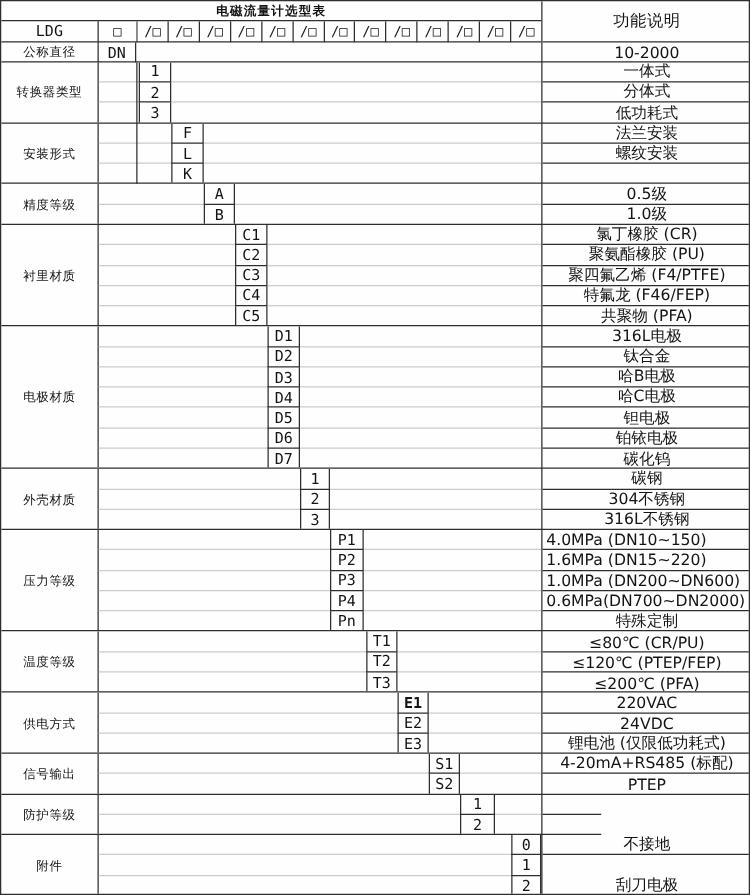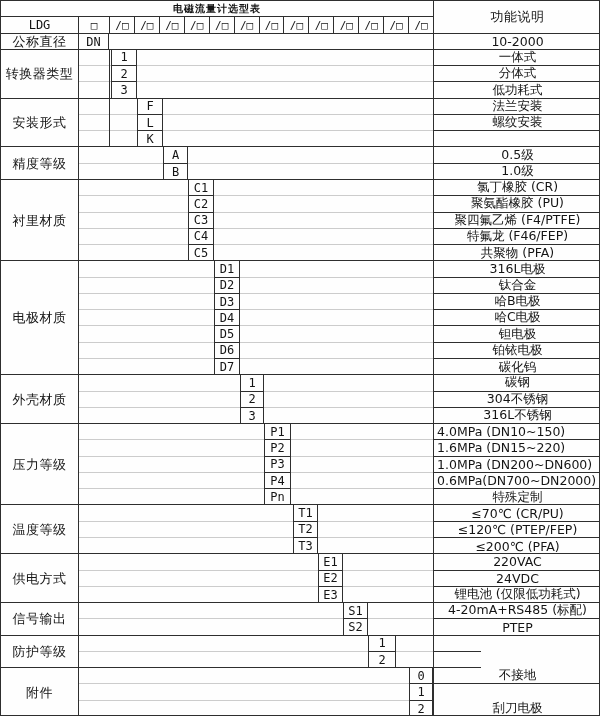--- a/index.html
+++ b/index.html
@@ -7,21 +7,21 @@
     position:relative;width:600px;height:716px;background:#fefefe;
     box-sizing:border-box;border:1px solid #2e2e2e;
     font-family:"DejaVu Sans","Liberation Sans",sans-serif;color:#141414;
     overflow:hidden;
   }
   .abs{position:absolute;box-sizing:border-box;display:flex;align-items:center;justify-content:center;overflow:hidden;white-space:nowrap;}
   .bd-b{border-bottom:1px solid #2e2e2e;}
   .bd-r{border-right:1px solid #2e2e2e;}
   .bd-l{border-left:1px solid #2e2e2e;}
   .faint-b{border-bottom:1px solid #cccccc;}
-  .cn{font-size:13px;letter-spacing:0.5px;}
+  .cn{font-size:10px;letter-spacing:0.5px;}
   .code{font-family:"DejaVu Sans Mono","Liberation Mono",monospace;font-size:12px;}
   .slotglyph{font-family:"DejaVu Sans Mono","Liberation Mono",monospace;font-size:11px;}
   .title{font-size:10px;font-weight:bold;letter-spacing:1px;}
   .vline{position:absolute;width:1px;background:#2e2e2e;}
   .desc{font-size:12.5px;}
   .desc.left{justify-content:flex-start;padding-left:3px;}
 </style>
 </head>
 <body>
 
@@ -187,34 +187,34 @@
         <div class="abs" style="left: 78px; top: 65.0909px; width: 185px; height: 16.2727px;"></div>
         <div class="abs code bd-l bd-r" style="left: 263px; top: 65.0909px; width: 27px; height: 16.2727px;">Pn</div>
         <div class="abs" style="left: 290px; top: 65.0909px; width: 142px; height: 16.2727px;"></div>
         <div class="abs desc" style="left: 433px; top: 65.0909px; width: 167px; height: 16.2727px;">特殊定制</div>
       </div>
       <div class="abs" style="left: 0px; top: 504.455px; width: 600px; height: 48.8182px; border-bottom: 1px solid rgb(46, 46, 46); display: block;">
         <div class="abs cn bd-r" style="left: 0px; top: 0px; width: 78px; height: 48.8182px;">温度等级</div>
         <div class="abs faint-b" style="left: 78px; top: 0px; width: 214px; height: 16.2727px;"></div>
         <div class="abs code bd-l bd-r bd-b" style="left: 292px; top: 0px; width: 25px; height: 16.2727px;">T1</div>
         <div class="abs faint-b" style="left: 317px; top: 0px; width: 115px; height: 16.2727px;"></div>
-        <div class="abs desc bd-b" style="left: 433px; top: 0px; width: 167px; height: 16.2727px;">≤70℃ (CR/PU)</div>
+        <div class="abs desc bd-b" style="left: 433px; top: 0px; width: 167px; height: 16.2727px;">≤80℃ (CR/PU)</div>
         <div class="abs faint-b" style="left: 78px; top: 16.2727px; width: 214px; height: 16.2727px;"></div>
         <div class="abs code bd-l bd-r bd-b" style="left: 292px; top: 16.2727px; width: 25px; height: 16.2727px;">T2</div>
         <div class="abs faint-b" style="left: 317px; top: 16.2727px; width: 115px; height: 16.2727px;"></div>
         <div class="abs desc bd-b" style="left: 433px; top: 16.2727px; width: 167px; height: 16.2727px;">≤120℃ (PTEP/FEP)</div>
         <div class="abs" style="left: 78px; top: 32.5455px; width: 214px; height: 16.2727px;"></div>
         <div class="abs code bd-l bd-r" style="left: 292px; top: 32.5455px; width: 25px; height: 16.2727px;">T3</div>
         <div class="abs" style="left: 317px; top: 32.5455px; width: 115px; height: 16.2727px;"></div>
         <div class="abs desc" style="left: 433px; top: 32.5455px; width: 167px; height: 16.2727px;">≤200℃ (PFA)</div>
       </div>
       <div class="abs" style="left: 0px; top: 553.273px; width: 600px; height: 48.8182px; border-bottom: 1px solid rgb(46, 46, 46); display: block;">
         <div class="abs cn bd-r" style="left: 0px; top: 0px; width: 78px; height: 48.8182px;">供电方式</div>
         <div class="abs faint-b" style="left: 78px; top: 0px; width: 239px; height: 16.2727px;"></div>
-        <div class="abs code bd-l bd-r bd-b" style="left: 317px; top: 0px; width: 25px; height: 16.2727px;">E1</div>
+        <div class="abs code bd-l bd-r bd-b" style="left: 317px; top: 0px; width: 25px; height: 16.2727px; font-weight: bold;">E1</div>
         <div class="abs faint-b" style="left: 342px; top: 0px; width: 90px; height: 16.2727px;"></div>
         <div class="abs desc bd-b" style="left: 433px; top: 0px; width: 167px; height: 16.2727px;">220VAC</div>
         <div class="abs faint-b" style="left: 78px; top: 16.2727px; width: 239px; height: 16.2727px;"></div>
         <div class="abs code bd-l bd-r bd-b" style="left: 317px; top: 16.2727px; width: 25px; height: 16.2727px;">E2</div>
         <div class="abs faint-b" style="left: 342px; top: 16.2727px; width: 90px; height: 16.2727px;"></div>
         <div class="abs desc bd-b" style="left: 433px; top: 16.2727px; width: 167px; height: 16.2727px;">24VDC</div>
         <div class="abs" style="left: 78px; top: 32.5455px; width: 239px; height: 16.2727px;"></div>
         <div class="abs code bd-l bd-r" style="left: 317px; top: 32.5455px; width: 25px; height: 16.2727px;">E3</div>
         <div class="abs" style="left: 342px; top: 32.5455px; width: 90px; height: 16.2727px;"></div>
         <div class="abs desc" style="left: 433px; top: 32.5455px; width: 167px; height: 16.2727px;">锂电池 (仅限低功耗式)</div>

